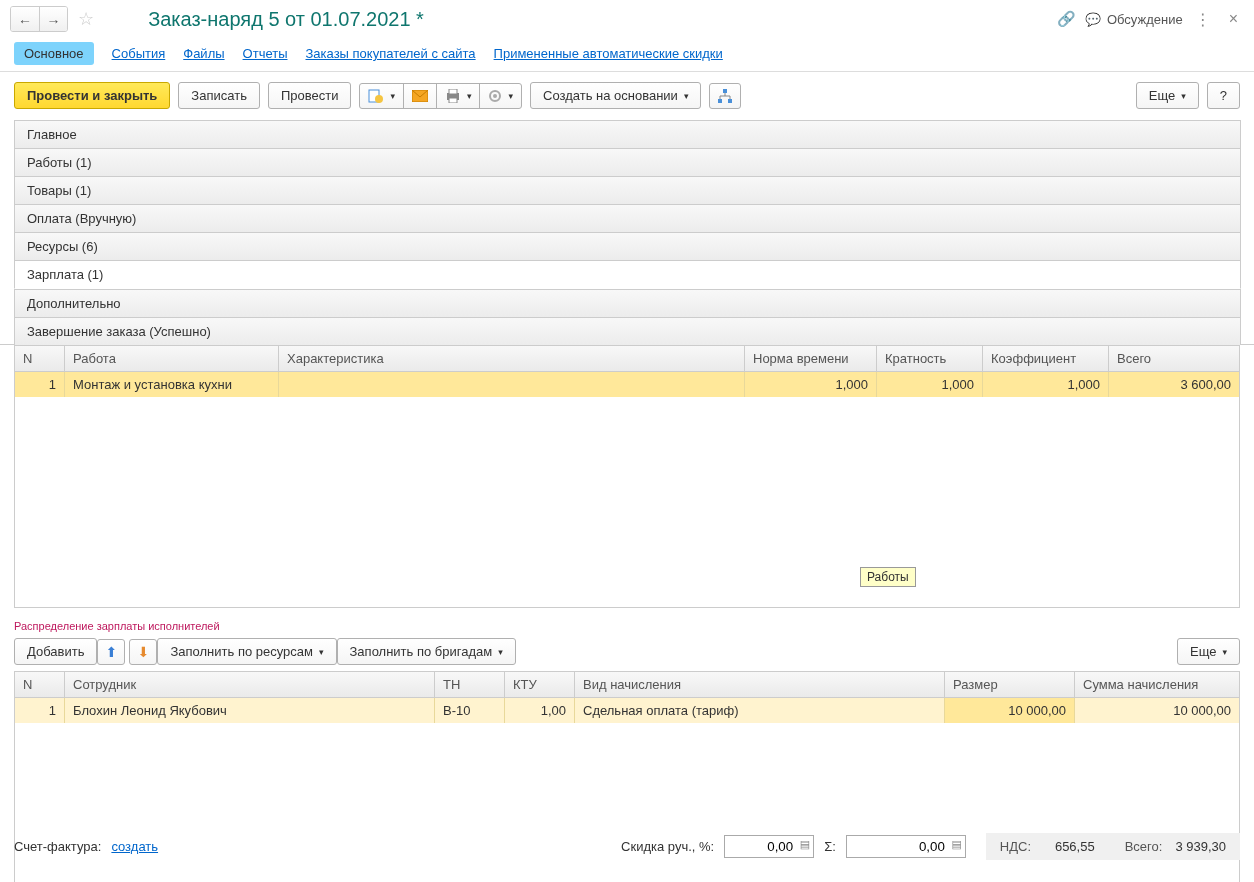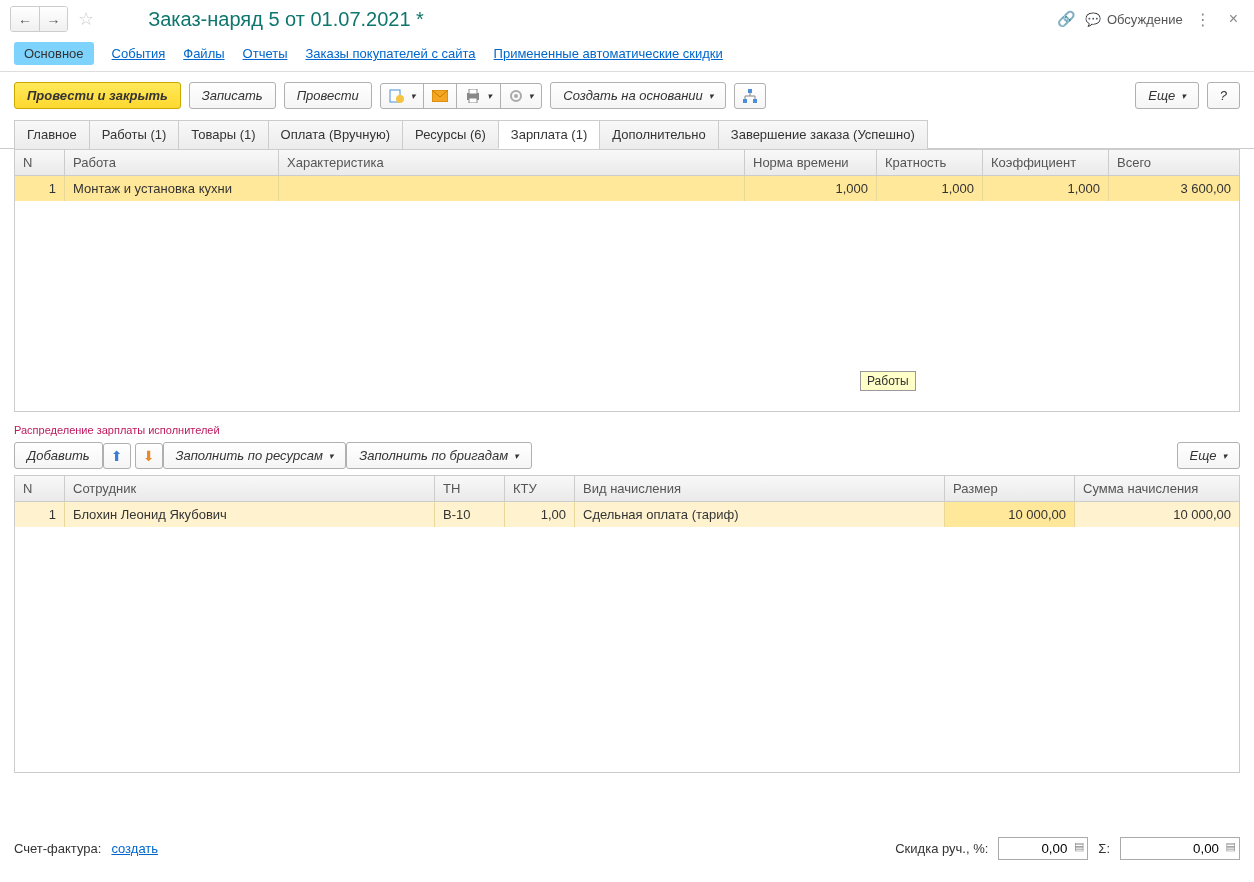--- a/index.html
+++ b/index.html
@@ -11,30 +11,30 @@
 .star-icon { color: #ccc; font-size: 18px; margin: 0 4px; }
 .title { font-size: 20px; color: #0f766e; flex: 1; margin-left: 44px; }
 .hdr-icon { color: #888; font-size: 15px; cursor: pointer; padding: 0 4px; }
 .discuss { display: flex; align-items: center; gap: 5px; color: #555; cursor: pointer; }
 .dots { color: #888; cursor: pointer; font-size: 16px; padding: 0 6px; }
 .close-x { color: #888; cursor: pointer; font-size: 16px; padding: 0 6px; }
 .nav-tabs { display: flex; gap: 18px; padding: 4px 14px 6px; border-bottom: 1px solid #ddd; align-items: center; }
 .nav-tab { color: #0066cc; text-decoration: underline; cursor: pointer; font-size: 13px; }
 .nav-tab.active { background: #7dd3fc; color: #333; text-decoration: none; padding: 4px 10px; border-radius: 3px; }
 .toolbar { display: flex; align-items: center; gap: 8px; padding: 10px 14px; }
-.btn { border: 1px solid #b0b0b0; background: linear-gradient(#fff,#f5f5f5); padding: 5px 12px; border-radius: 3px; cursor: pointer; font-size: 13px; color: #333; display: inline-flex; align-items: center; gap: 4px; font-style: italic; }
+.btn { border: 1px solid #b0b0b0; background: linear-gradient(#fff,#f5f5f5); padding: 5px 12px; border-radius: 3px; cursor: pointer; font-size: 13px; color: #333; display: inline-flex; align-items: center; gap: 4px; }
 .btn.primary { background: linear-gradient(#ffe95a,#ffd830); border-color: #c9a800; font-weight: bold; }
 .btn.icon-only { padding: 5px 8px; }
 .btn-group { display: flex; }
 .btn-group .btn { border-radius: 0; margin-left: -1px; }
 .btn-group .btn:first-child { border-radius: 3px 0 0 3px; margin-left: 0; }
 .btn-group .btn:last-child { border-radius: 0 3px 3px 0; }
 .toolbar-right { margin-left: auto; display: flex; gap: 8px; }
 .carret { font-size: 9px; margin-left: 2px; }
-.doc-tabs { display: flex; border-bottom: 1px solid #ccc; padding: 0 14px; }
+.doc-tabs { display: flex; border-bottom: 1px solid #ccc; padding: 0 14px; flex-direction: column; }
 .doc-tab { border: 1px solid #ccc; border-bottom: none; padding: 6px 12px; background: linear-gradient(#f8f8f8,#ececec); cursor: pointer; margin-right: -1px; position: relative; top: 1px; font-size: 13px; }
 .doc-tab.active { background: #fff; border-bottom: 1px solid #fff; }
 .content { padding: 0 14px; }
 .grid { border: 1px solid #ccc; }
 .grid-head { display: flex; background: linear-gradient(#f8f8f8,#eaeaea); border-bottom: 1px solid #ccc; }
 .grid-head .cell { padding: 5px 8px; border-right: 1px solid #ccc; font-size: 13px; color: #555; }
 .grid-body { min-height: 200px; background: #fff; position: relative; }
 .grid-row { display: flex; }
 .grid-row .cell { padding: 5px 8px; border-right: 1px solid #e8d89a; font-size: 13px; }
 .grid-row.sel { background: #ffe89a; }
@@ -230,13 +230,17 @@
 </div>
 
 <div class="footer">
   <span>Счет-фактура:</span>
   <span class="link">создать</span>
   <div style="flex:1"></div>
   <span>Скидка руч., %:</span>
   <span class="num-wrap"><input class="num-input" value="0,00" style=""></span>
   <span>Σ:</span>
   <span class="num-wrap"><input class="num-input" style="width: 120px;" value="0,00"></span>
+  <div class="totals-box">
+    <span><span class="lbl">НДС:</span> <span class="val">656,55</span></span>
+    <span><span class="lbl">Всего:</span> <span class="val">3 939,30</span></span>
+  </div>
 </div>
 
 </body></html>

